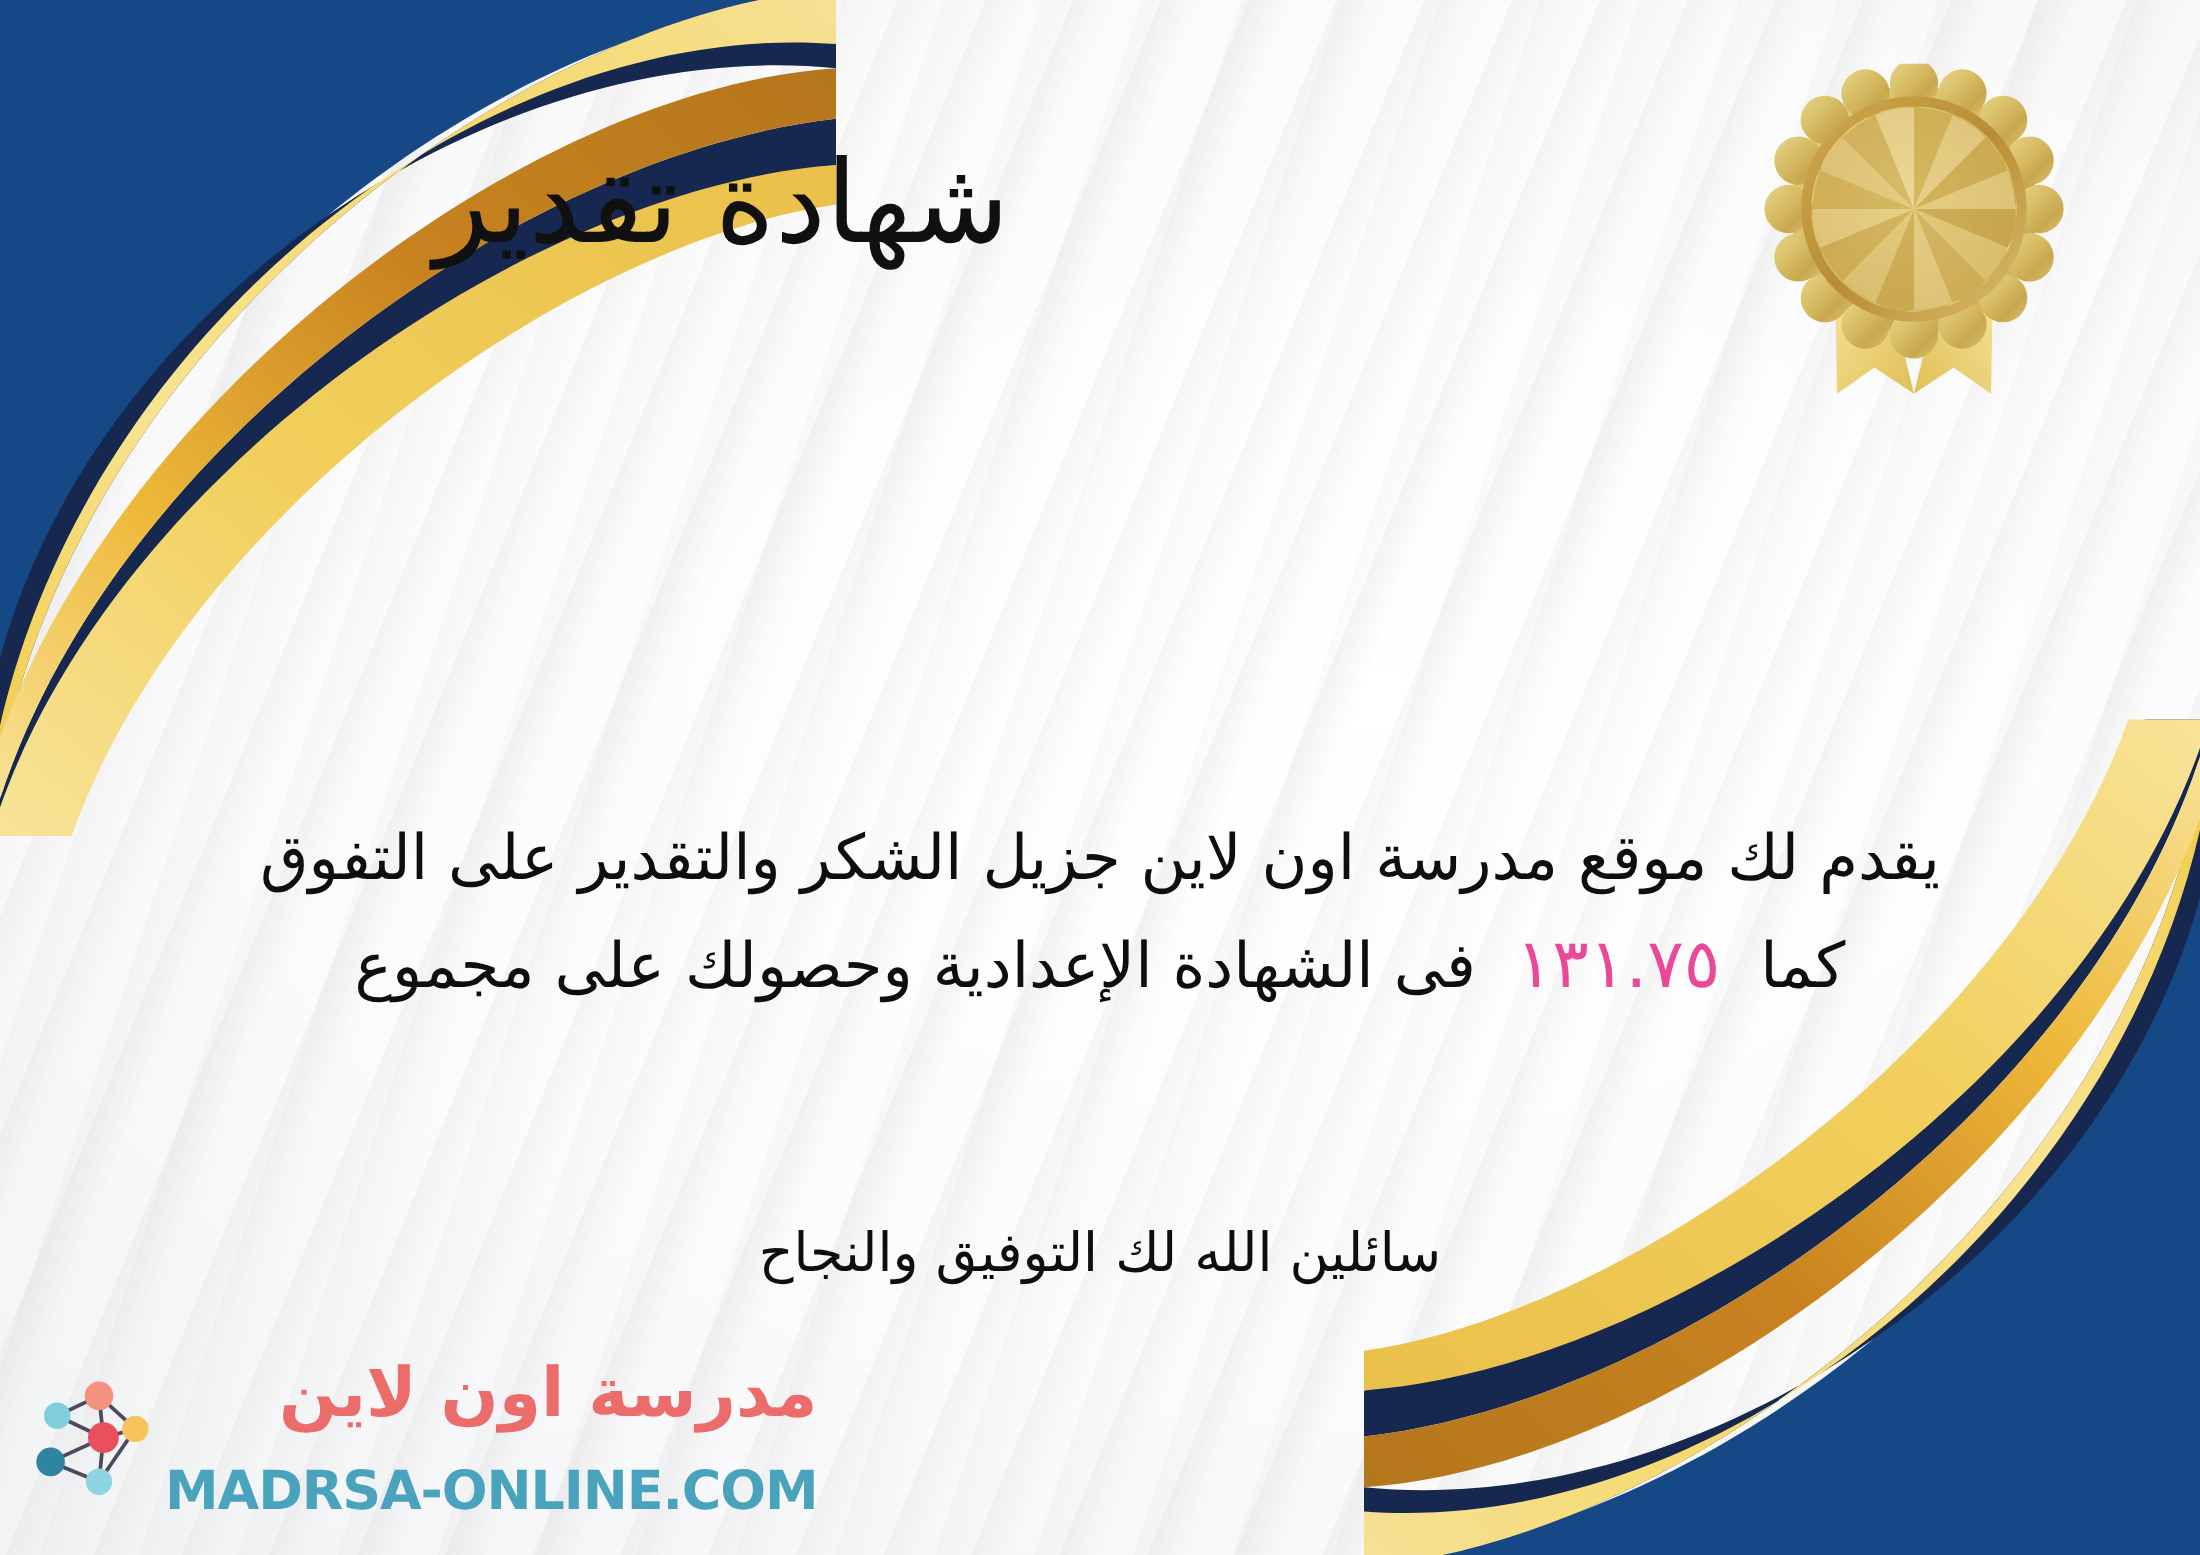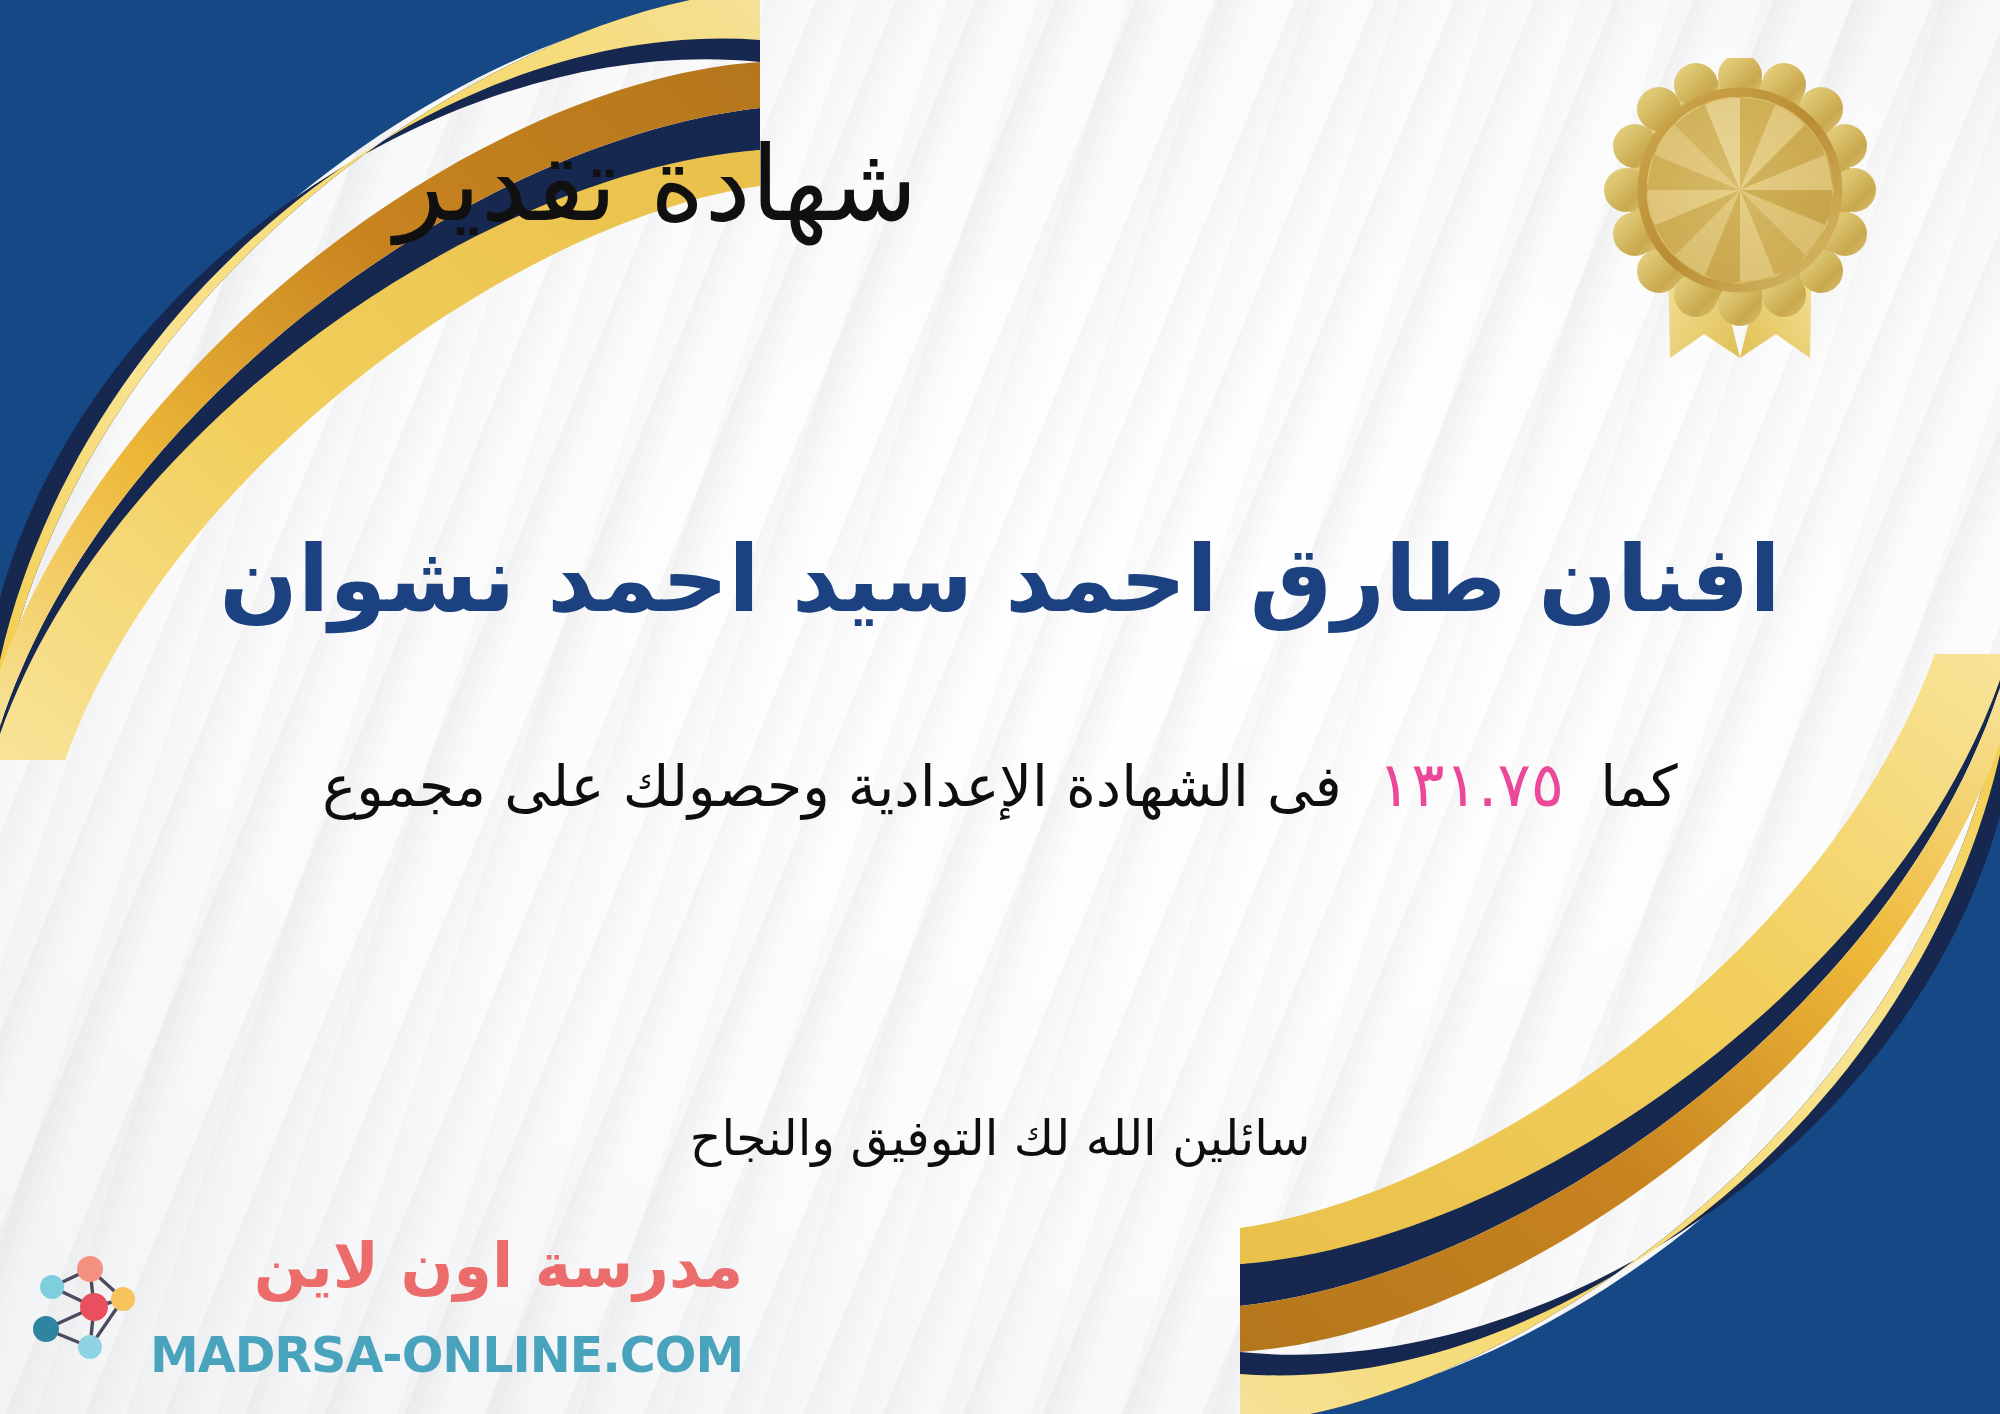--- a/index.html
+++ b/index.html
@@ -322,23 +322,23 @@
           <path d="M0,0 L-35,-85 A92,92 0 0,1 0,-92 Z" fill="#eedfa8"></path>
         </g>
       </g>
     </svg>
   </div>
 
   <div class="content">
 
     <div class="cert-title">شهادة تقدير</div>
 
-    <div class="student-name">افنان طارق احمد سيد احمد نشوان</div>
 
     <div class="body-block">
+      <div class="body-line">يقدم لك موقع مدرسة اون لاين جزيل الشكر  والتقدير على التفوق</div>
 
       <div class="body-line">
         <span>كما</span>
         <span class="score">١٣١.٧٥</span>
         <span>فى الشهادة الإعدادية وحصولك على مجموع</span>
       </div>
 
     </div>
 
     <div class="closing-line">سائلين الله لك التوفيق  والنجاح</div>

